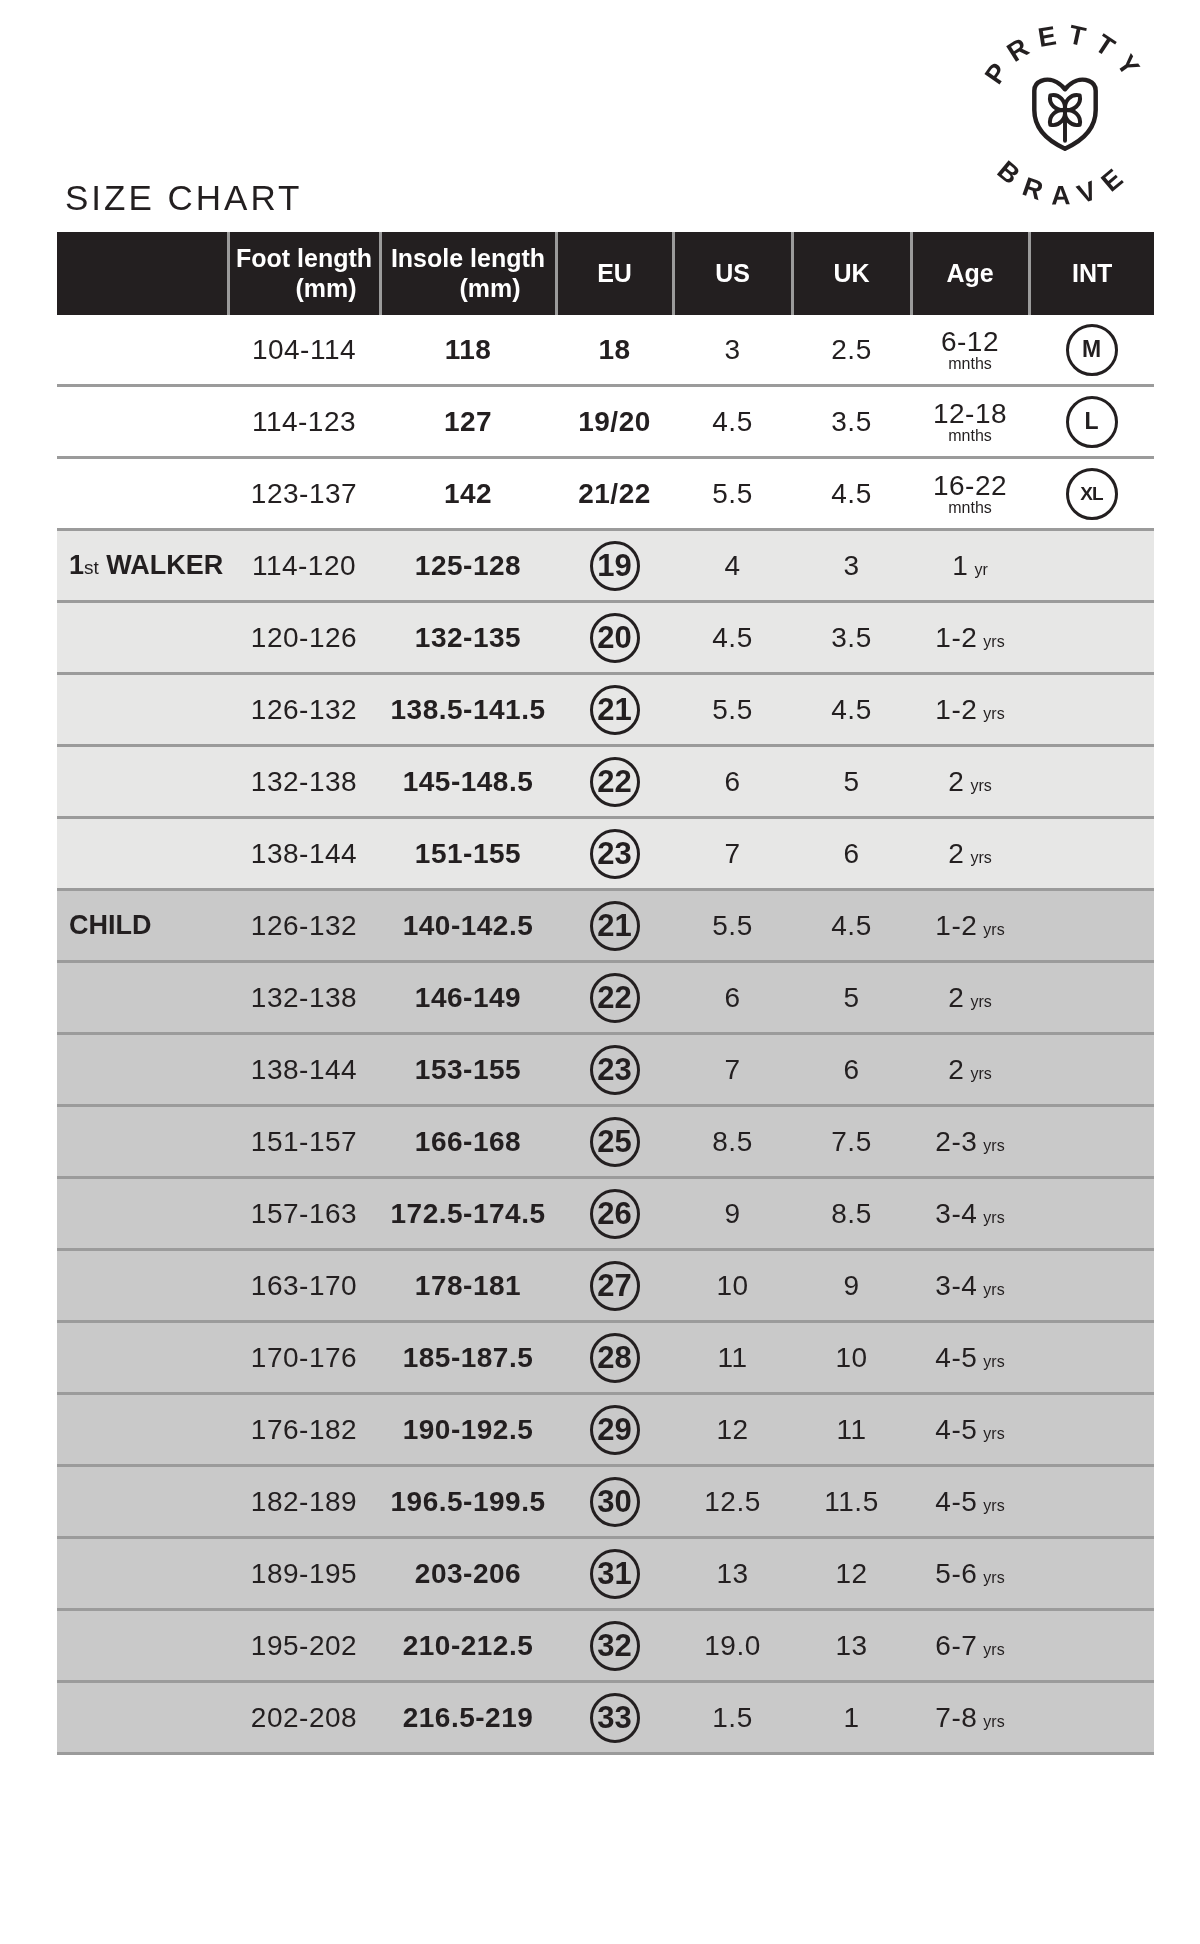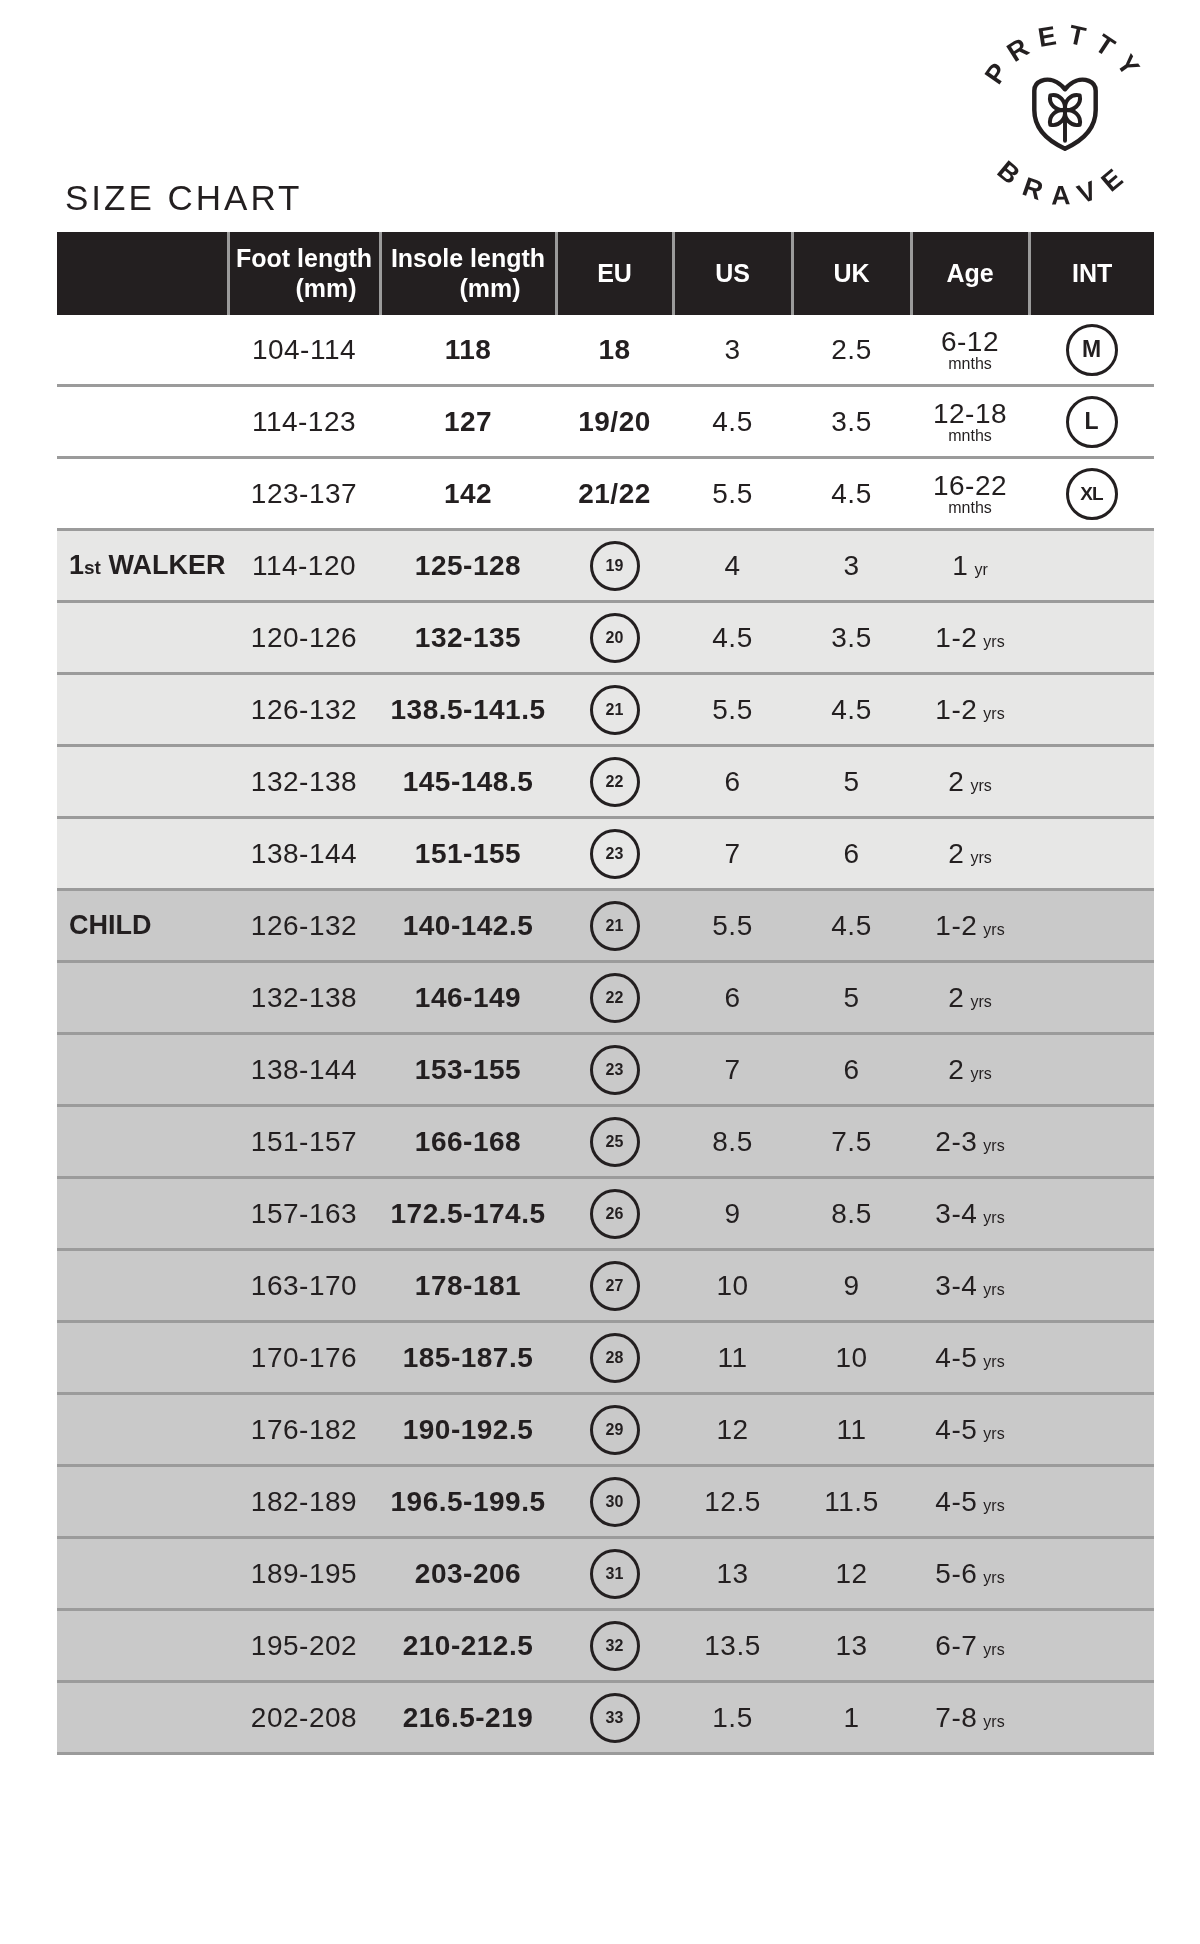--- a/index.html
+++ b/index.html
@@ -26,27 +26,27 @@
     font-size:25px;font-weight:700;text-align:center;vertical-align:middle;
     line-height:1.18;padding:0;
   }
   thead th + th{border-left:3px solid var(--divider);}
   tbody td{
     height:69px;border-bottom:3px solid var(--divider);
     text-align:center;vertical-align:middle;font-size:28px;padding:0;
     letter-spacing:.5px;
   }
   td.cat{text-align:left;padding-left:12px;font-weight:700;font-size:27px;letter-spacing:0;}
-  td.cat .ord{font-size:19px;font-weight:700;margin-top:32px;}
+  td.cat .ord{font-size:19px;font-weight:400;margin-top:32px;}
   td.insole{font-weight:700;}
   .eu-plain{font-weight:700;}
   .circle{
     display:inline-flex;align-items:center;justify-content:center;
     width:44px;height:44px;border:3px solid var(--ink);border-radius:50%;
-    font-weight:700;font-size:16px;line-height:1;letter-spacing:0;
+    font-weight:700;font-size:31px;line-height:1;letter-spacing:0;
   }
   .int-circle{width:46px;height:46px;font-size:23px;}
   .int-xl{font-size:19px;letter-spacing:-1px;}
   .age-unit{font-size:16px;letter-spacing:0;}
   .age-inline .age-unit{margin-left:6px;}
   .age-stack .age-main{line-height:29px;}
   .age-stack .age-unit{line-height:16px;}
   .hs{font-size:25px;margin-left:44px;}
 </style>
 </head>
@@ -308,21 +308,21 @@
         <td class="us">13</td>
         <td class="uk">12</td>
         <td class="age age-inline"><span class="age-main">5-6</span><span class="age-unit">yrs</span></td>
         <td class="int"></td>
       </tr>
       <tr style="background: rgb(201, 201, 201);">
         <td class="cat"></td>
         <td class="foot">195-202</td>
         <td class="insole">210-212.5</td>
         <td class="eu"><span class="circle eu-circle">32</span></td>
-        <td class="us">13.5</td>
+        <td class="us">19.0</td>
         <td class="uk">13</td>
         <td class="age age-inline"><span class="age-main">6-7</span><span class="age-unit">yrs</span></td>
         <td class="int"></td>
       </tr>
       <tr style="background: rgb(201, 201, 201);">
         <td class="cat"></td>
         <td class="foot">202-208</td>
         <td class="insole">216.5-219</td>
         <td class="eu"><span class="circle eu-circle">33</span></td>
         <td class="us">1.5</td>

